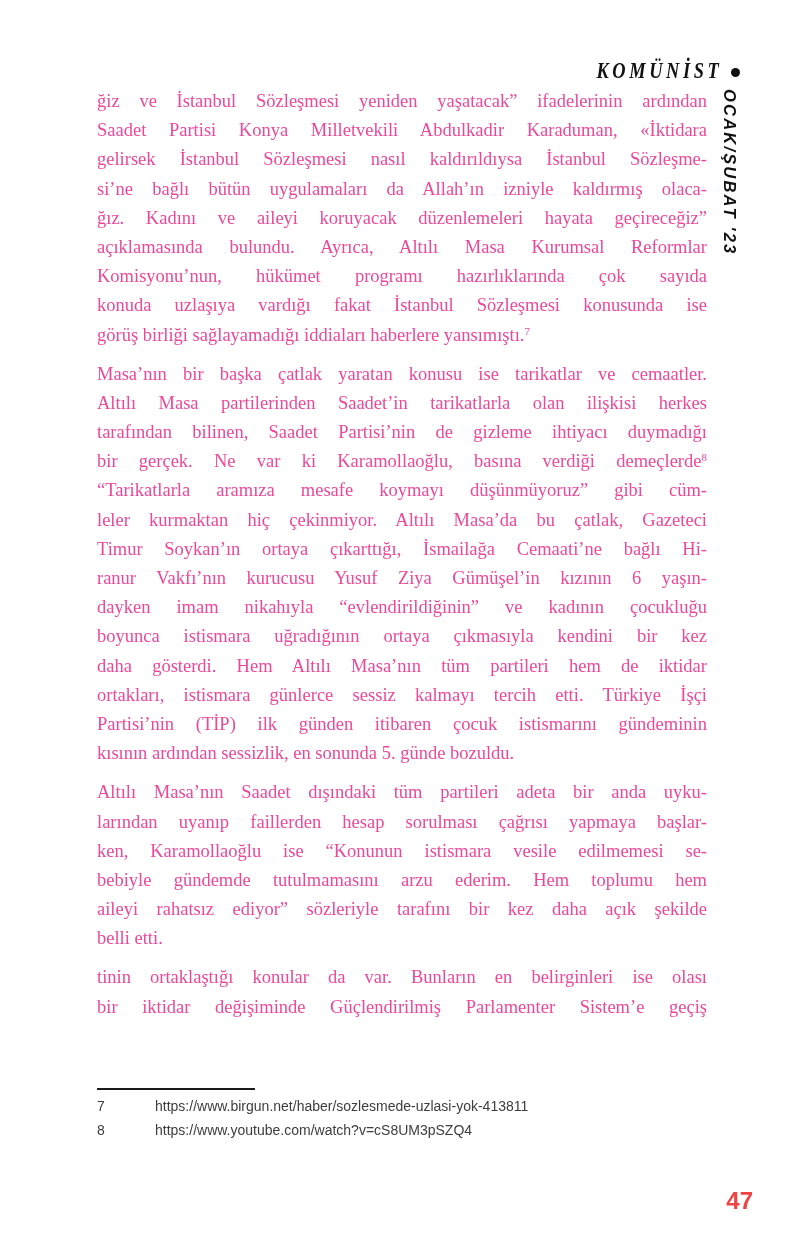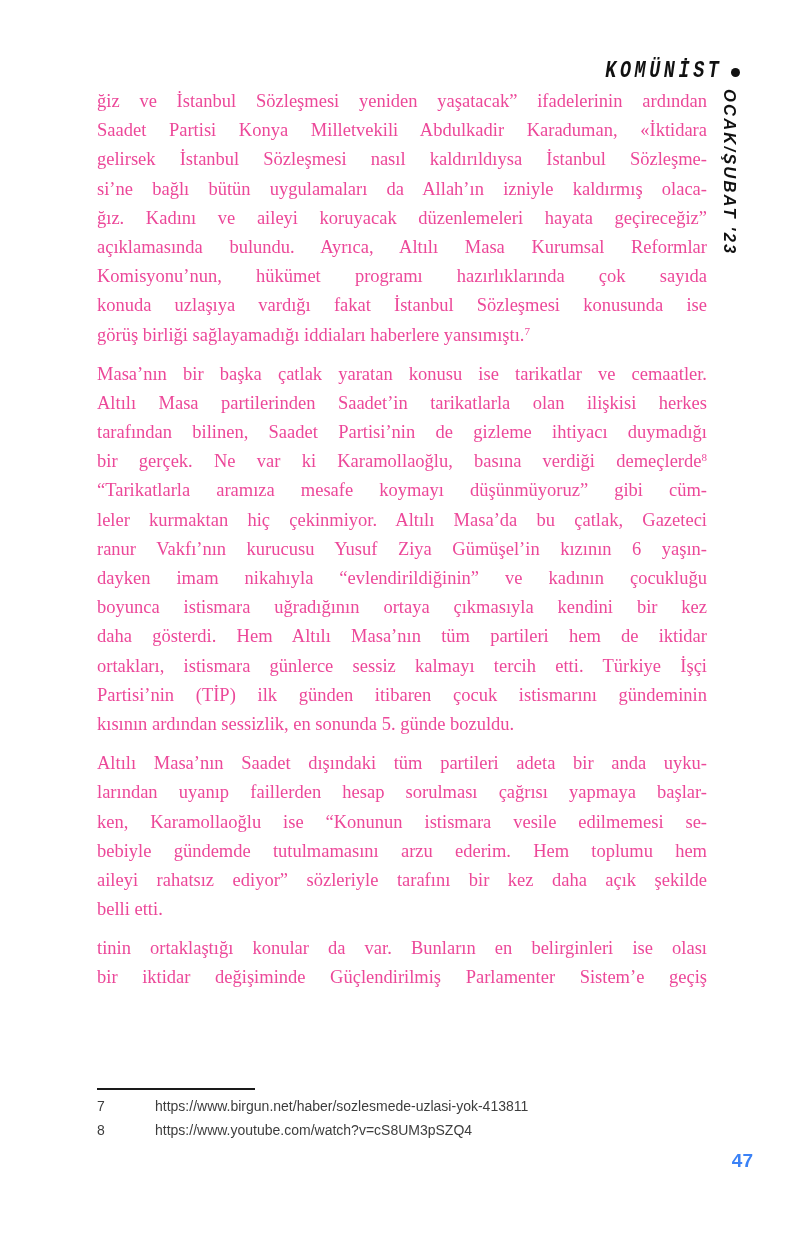--- a/index.html
+++ b/index.html
@@ -7,21 +7,21 @@
     position:relative;
     width:798px;height:1241px;
     background:#ffffff;
     overflow:hidden;
     font-family:"Liberation Serif",serif;
   }
   
   .mag-header{
     position:absolute;top:58px;right:58px;
     display:flex;align-items:center;gap:9px;
-    font-family:Liberation Mono, monospace;
+    font-family:Liberation Serif, serif;
   }
   .mag-title{
     display:inline-block;
     font-size:23px;font-weight:bold;font-style:italic;
     letter-spacing:4.5px;color:#111;
     transform:scaleX(0.80);transform-origin:right center;
     white-space:nowrap;
   }
   .mag-bullet{
     display:inline-block;width:9px;height:9px;border-radius:50%;
@@ -56,23 +56,23 @@
     position:absolute;left:97px;top:1088px;
     font-family:"Liberation Sans",sans-serif;
     font-size:14px;color:#3d3d3d;
   }
   .fn-rule{width:158px;border-top:2px solid #1a1a1a;margin:0 0 5px 0;}
   .fn-row{display:flex;line-height:23.5px;}
   .fn-num{width:26px;flex:0 0 26px;}
   .fn-url{white-space:nowrap;margin-left:32px;}
   
   .page-num{
-    position:absolute;right:45px;top:1150px;
+    position:absolute;right:45px;top:1187px;
     font-family:"Liberation Sans",sans-serif;
-    font-size:19px;font-weight:bold;color:#3b82f6;
+    font-size:24px;font-weight:bold;color:#ef4444;
   }
 </style>
 </head>
 <body>
 
 <div class="page">
 
   <div class="mag-header">
     <span class="mag-title">KOMÜNİST</span>
     <span class="mag-bullet"></span>
@@ -94,20 +94,21 @@
       <span class="line end"><span>görüş birliği sağlayamadığı iddiaları haberlere yansımıştı.</span><sup class="fnmark">7</sup></span>
     </p>
 
     <p class="para">
       <span class="line">Masa’nın bir başka çatlak yaratan konusu ise tarikatlar ve cemaatler.</span>
       <span class="line">Altılı Masa partilerinden Saadet’in tarikatlarla olan ilişkisi herkes</span>
       <span class="line">tarafından bilinen, Saadet Partisi’nin de gizleme ihtiyacı duymadığı</span>
       <span class="line"><span>bir gerçek. Ne var ki Karamollaoğlu, basına verdiği demeçlerde</span><sup class="fnmark">8</sup></span>
       <span class="line">“Tarikatlarla aramıza mesafe koymayı düşünmüyoruz” gibi cüm-</span>
       <span class="line">leler kurmaktan hiç çekinmiyor. Altılı Masa’da bu çatlak, Gazeteci</span>
+      <span class="line">Timur Soykan’ın ortaya çıkarttığı, İsmailağa Cemaati’ne bağlı Hi-</span>
       <span class="line">ranur Vakfı’nın kurucusu Yusuf Ziya Gümüşel’in kızının 6 yaşın-</span>
       <span class="line">dayken imam nikahıyla “evlendirildiğinin” ve kadının çocukluğu</span>
       <span class="line">boyunca istismara uğradığının ortaya çıkmasıyla kendini bir kez</span>
       <span class="line">daha gösterdi. Hem Altılı Masa’nın tüm partileri hem de iktidar</span>
       <span class="line">ortakları, istismara günlerce sessiz kalmayı tercih etti. Türkiye İşçi</span>
       <span class="line">Partisi’nin (TİP) ilk günden itibaren çocuk istismarını gündeminin</span>
       <span class="line end">kısının ardından sessizlik, en sonunda 5. günde bozuldu.</span>
     </p>
 
     <p class="para">

